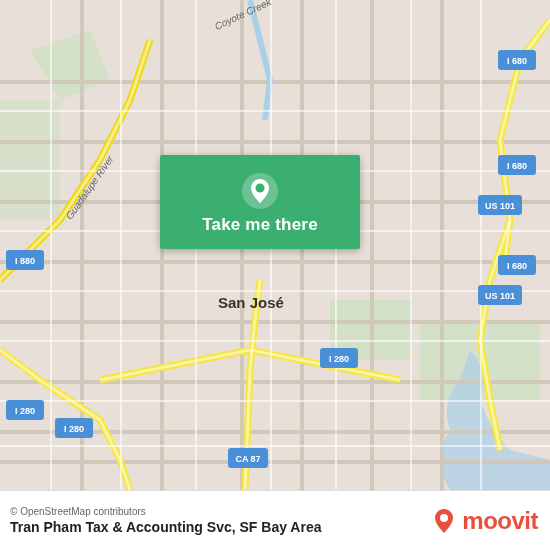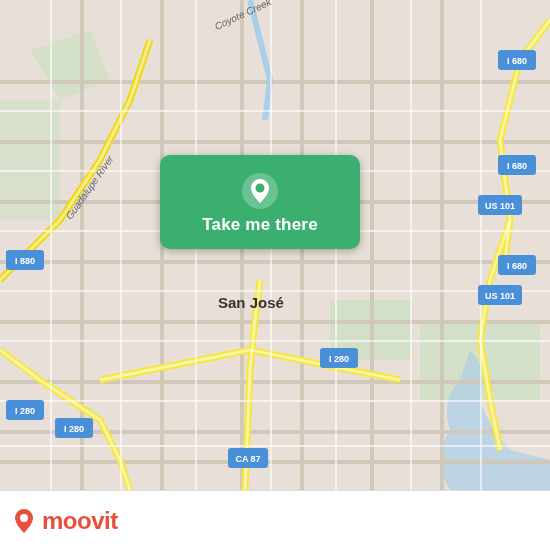--- a/index.html
+++ b/index.html
@@ -27,21 +27,21 @@
       position: absolute;
       top: 0; left: 0;
     }
 
     #take-me-there-btn {
       position: absolute;
       top: 155px;
       left: 160px;
       width: 200px;
       background-color: #3aaf6f;
-      border-radius: 10px;
+      border-radius: 2px;
       padding: 18px 24px 14px;
       display: flex;
       flex-direction: column;
       align-items: center;
       cursor: pointer;
       border: none;
       box-shadow: 0 2px 8px rgba(0,0,0,0.3);
     }
 
     #take-me-there-btn .pin-icon {
@@ -214,20 +214,24 @@
     <svg class="pin-icon" viewBox="0 0 36 36" xmlns="http://www.w3.org/2000/svg">
       <circle cx="18" cy="18" r="18" fill="rgba(255,255,255,0.25)"></circle>
       <path d="M18 6 C13.03 6 9 10.03 9 15 C9 21.75 18 30 18 30 C18 30 27 21.75 27 15 C27 10.03 22.97 6 18 6 Z" fill="white"></path>
       <circle cx="18" cy="15" r="4.5" fill="#3aaf6f"></circle>
     </svg>
     <span class="btn-label">Take me there</span>
   </button>
 </div>
 
 <div id="footer">
+  <div id="footer-left">
+    <span id="osm-credit">© OpenStreetMap contributors</span>
+    <span id="place-name">Tran Pham Tax &amp; Accounting Svc, SF Bay Area</span>
+  </div>
   <div id="moovit-logo">
 
     <svg class="moovit-icon" viewBox="0 0 28 28" xmlns="http://www.w3.org/2000/svg">
       <path d="M14 2 C9.03 2 5 6.03 5 11 C5 17 14 26 14 26 C14 26 23 17 23 11 C23 6.03 18.97 2 14 2 Z" fill="#e84f3d"></path>
       <circle cx="14" cy="11" r="4" fill="white"></circle>
     </svg>
     <span class="moovit-text">moovit</span>
   </div>
 </div>
 

